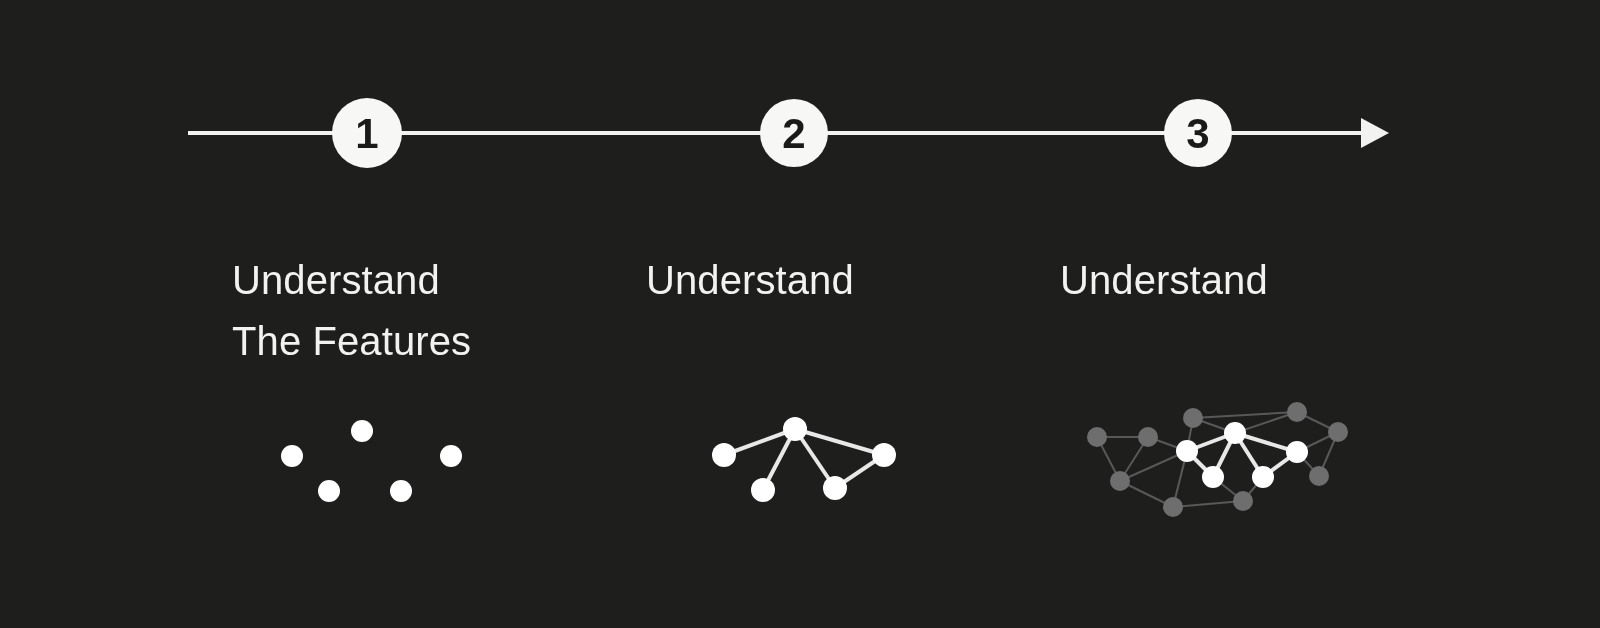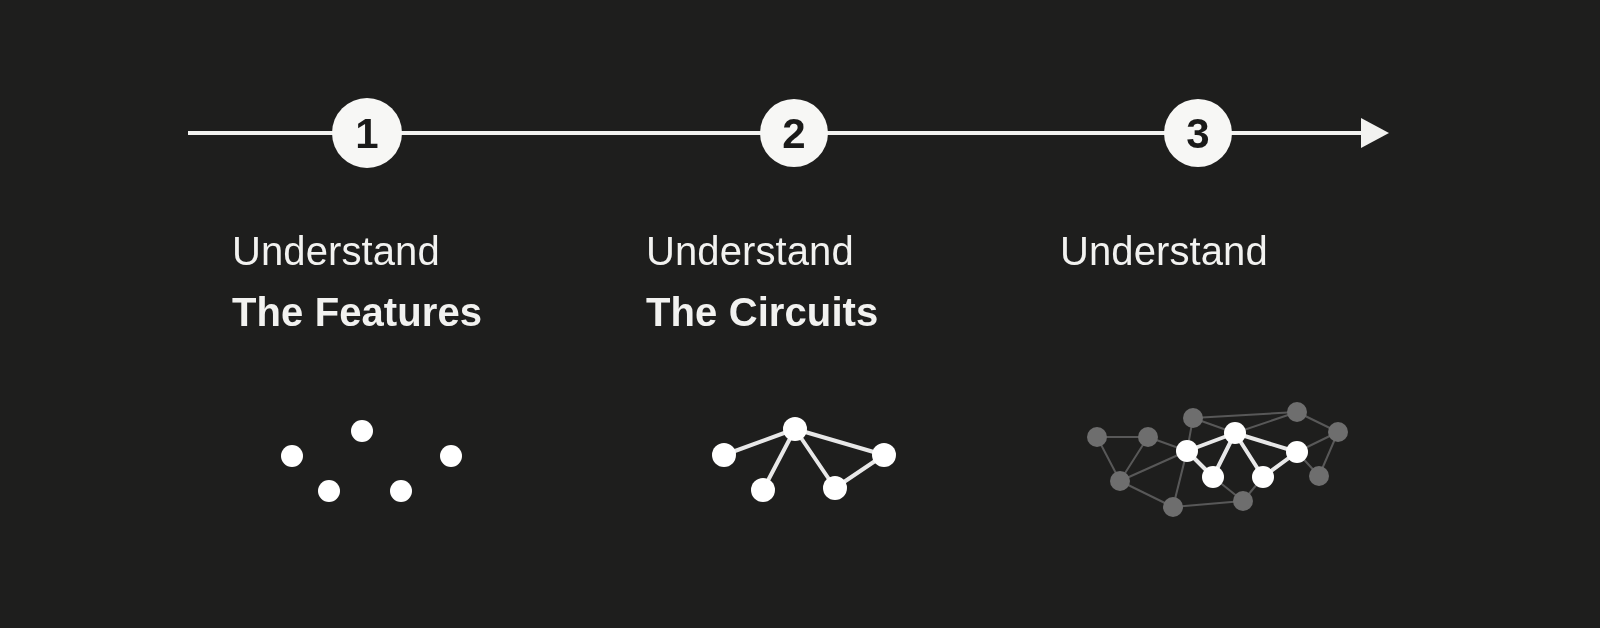--- a/index.html
+++ b/index.html
@@ -24,26 +24,27 @@
     height: 200px;
   }
   .step-label {
     position: absolute;
     color: #f2f2f0;
     font-size: 40px;
     line-height: 1.52;
     font-weight: 400;
     letter-spacing: 0.1px;
     white-space: nowrap;
+    margin-top: 29px;
   }
   .step-label .bold {
-    font-weight: 700;
+    font-weight: 400;
   }
   .step-label .regular {
-    font-weight: 700;
+    font-weight: 400;
   }
   .graphic {
     position: absolute;
   }
   #label-1 { left: 232px; top: 221px; }
   #label-2 { left: 646px; top: 221px; }
   #label-3 { left: 1060px; top: 221px; }
   #graphic-1 { left: 250px; top: 390px; width: 240px; height: 130px; }
   #graphic-2 { left: 680px; top: 390px; width: 240px; height: 130px; }
   #graphic-3 { left: 1060px; top: 390px; width: 300px; height: 130px; }
@@ -75,21 +76,20 @@
     </g>
   </svg>
 
   <div class="step-label" id="label-1">
     <div><span>Understand</span></div>
     <div><span class="regular">The </span><span class="bold">Features</span><span class="regular"></span></div>
   </div>
 
   <div class="step-label" id="label-2">
     <div><span>Understand</span></div>
-    <div><span class="regular">The </span><span class="bold">Circuits</span><span class="regular"></span></div>
   </div>
 
   <div class="step-label" id="label-3">
     <div><span>Understand</span></div>
   </div>
 
   <svg class="graphic" id="graphic-1" viewBox="0 0 240 130" xmlns="http://www.w3.org/2000/svg">
       <circle cx="112" cy="41" r="11" fill="#ffffff"></circle>
       <circle cx="42" cy="66" r="11" fill="#ffffff"></circle>
       <circle cx="201" cy="66" r="11" fill="#ffffff"></circle>

